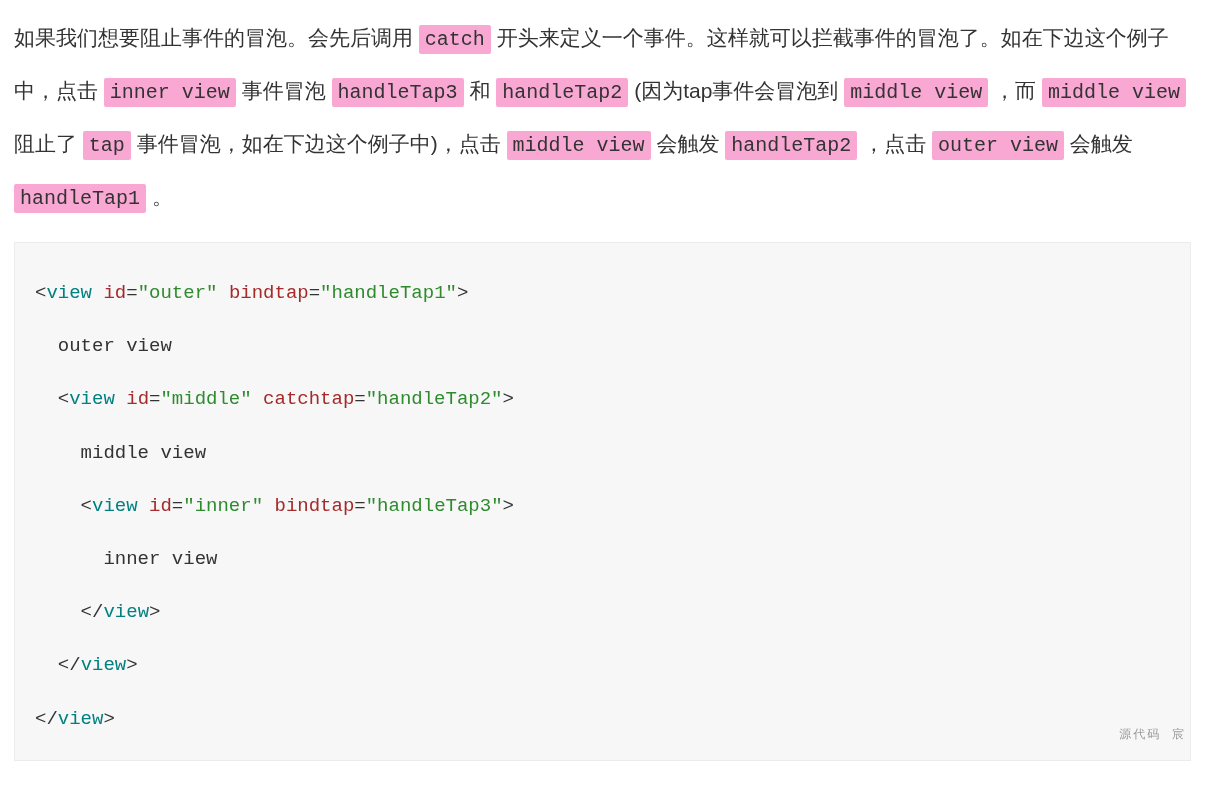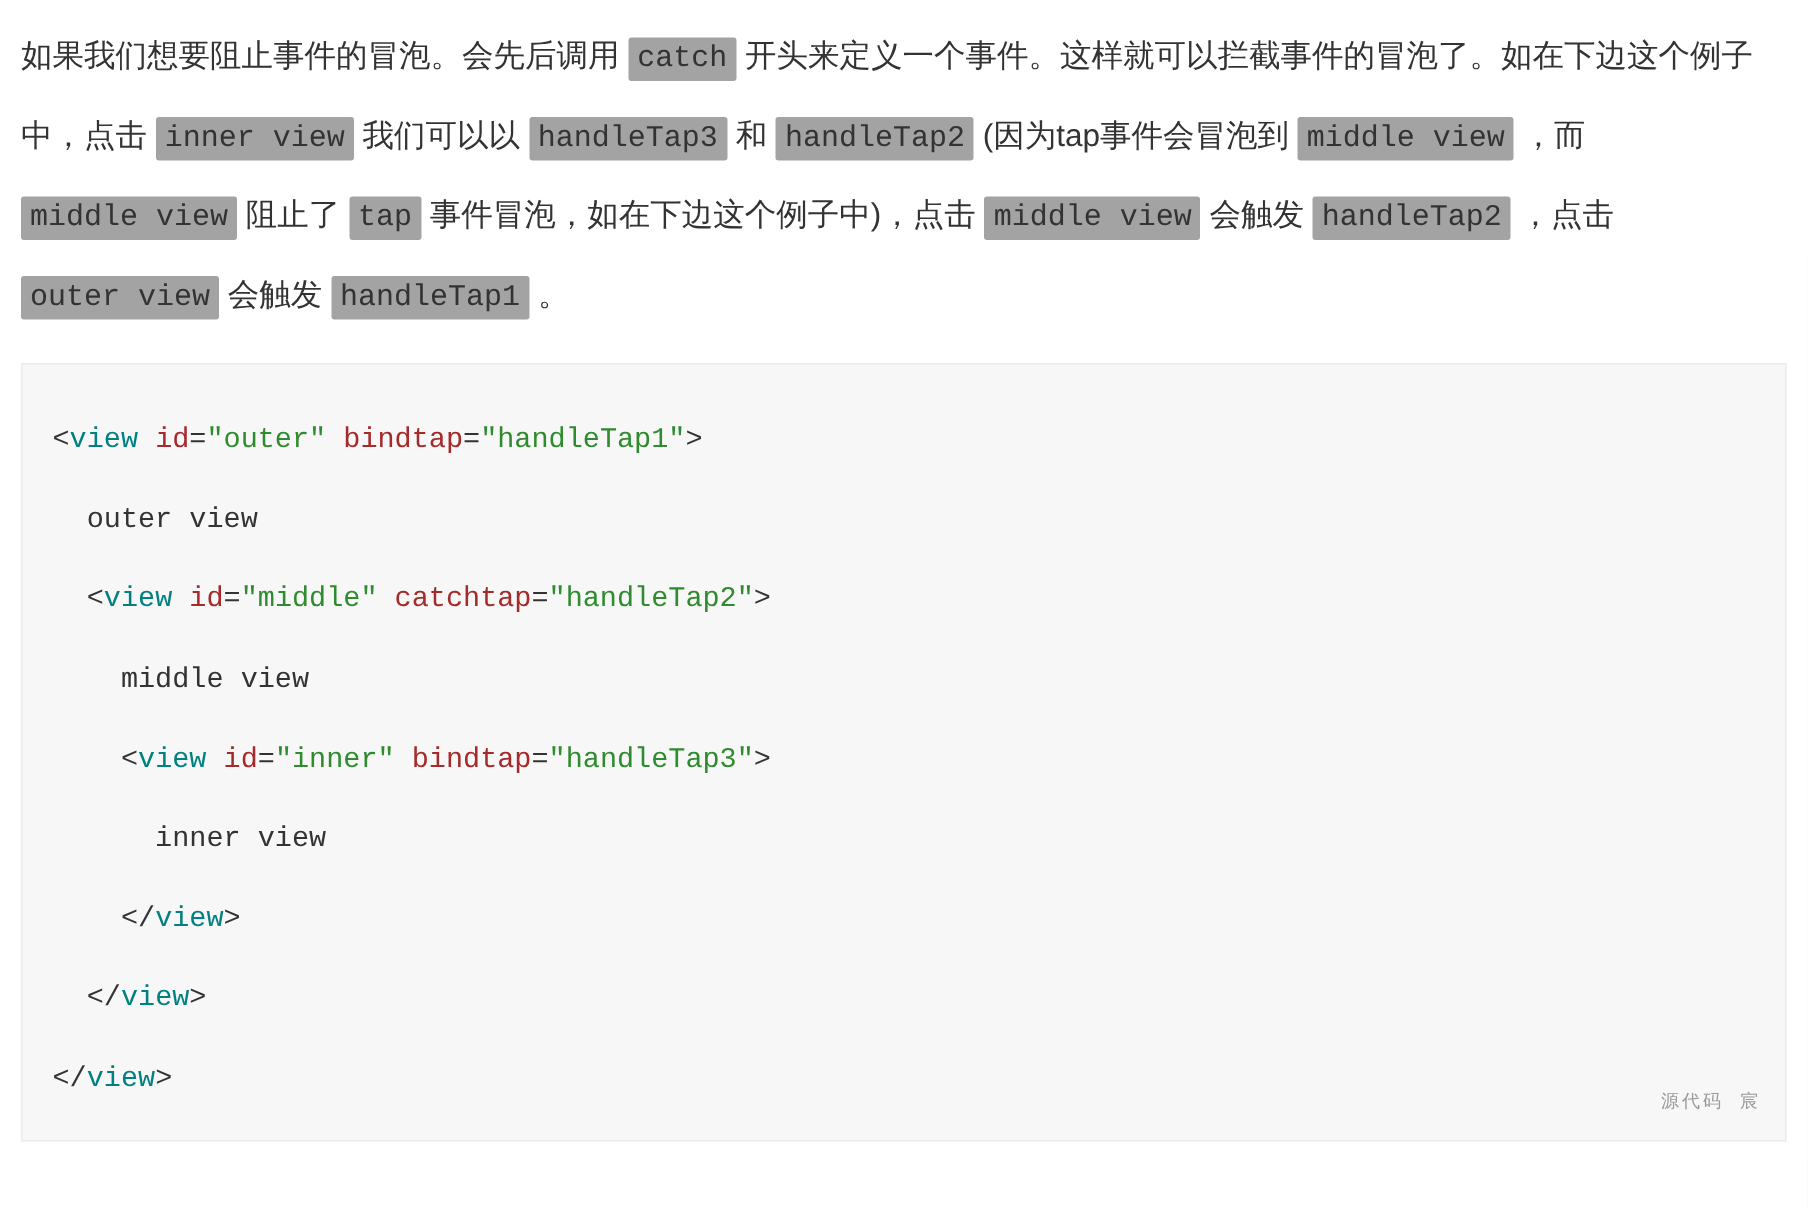--- a/index.html
+++ b/index.html
@@ -15,21 +15,21 @@
     padding: 12px 14px 10px 14px;
   }
   .para {
     font-size: 21px;
     line-height: 2.5;
     color: #333333;
     margin: 0 0 18px 0;
   }
   .inline-code {
     font-family: "SFMono-Regular", Consolas, "Liberation Mono", Menlo, monospace;
-    background: #a3a3a3;
+    background: #f9a8d4;
     padding: 3px 6px;
     font-size: 20px;
     border-radius: 2px;
     color: #333333;
     white-space: nowrap;
   }
   .code-block {
     background: #f7f7f7;
     border: 1px solid #ececec;
     padding: 24px 20px 14px 20px;
@@ -41,37 +41,37 @@
     color: #333333;
     position: relative;
   }
   .tag   { color: #008080; }
   .attr  { color: #a52a2a; }
   .val   { color: #2e8b2e; }
   .punct { color: #333333; }
   .text  { color: #333333; }
   .watermark {
     position: absolute;
-    right: 16px;
+    right: 4px;
     bottom: 8px;
     font-size: 12px;
     color: #999999;
     font-family: -apple-system, BlinkMacSystemFont, "Segoe UI", "PingFang SC", "Microsoft YaHei", sans-serif;
     letter-spacing: 2px;
   }
 </style>
 </head>
 <body>
 
 <p class="para">
   <span>如果我们想要阻止事件的冒泡。会先后调用</span>
   <code class="inline-code">catch</code>
   <span>开头来定义一个事件。这样就可以拦截事件的冒泡了。如在下边这个例子中，点击</span>
   <code class="inline-code">inner view</code>
-  <span>我们可以以</span>
+  <span>事件冒泡</span>
   <code class="inline-code">handleTap3</code>
   <span>和</span>
   <code class="inline-code">handleTap2</code>
   <span>(因为tap事件会冒泡到</span>
   <code class="inline-code">middle view</code>
   <span>，而</span>
   <code class="inline-code">middle view</code>
   <span>阻止了</span>
   <code class="inline-code">tap</code>
   <span>事件冒泡，如在下边这个例子中)，点击</span>

